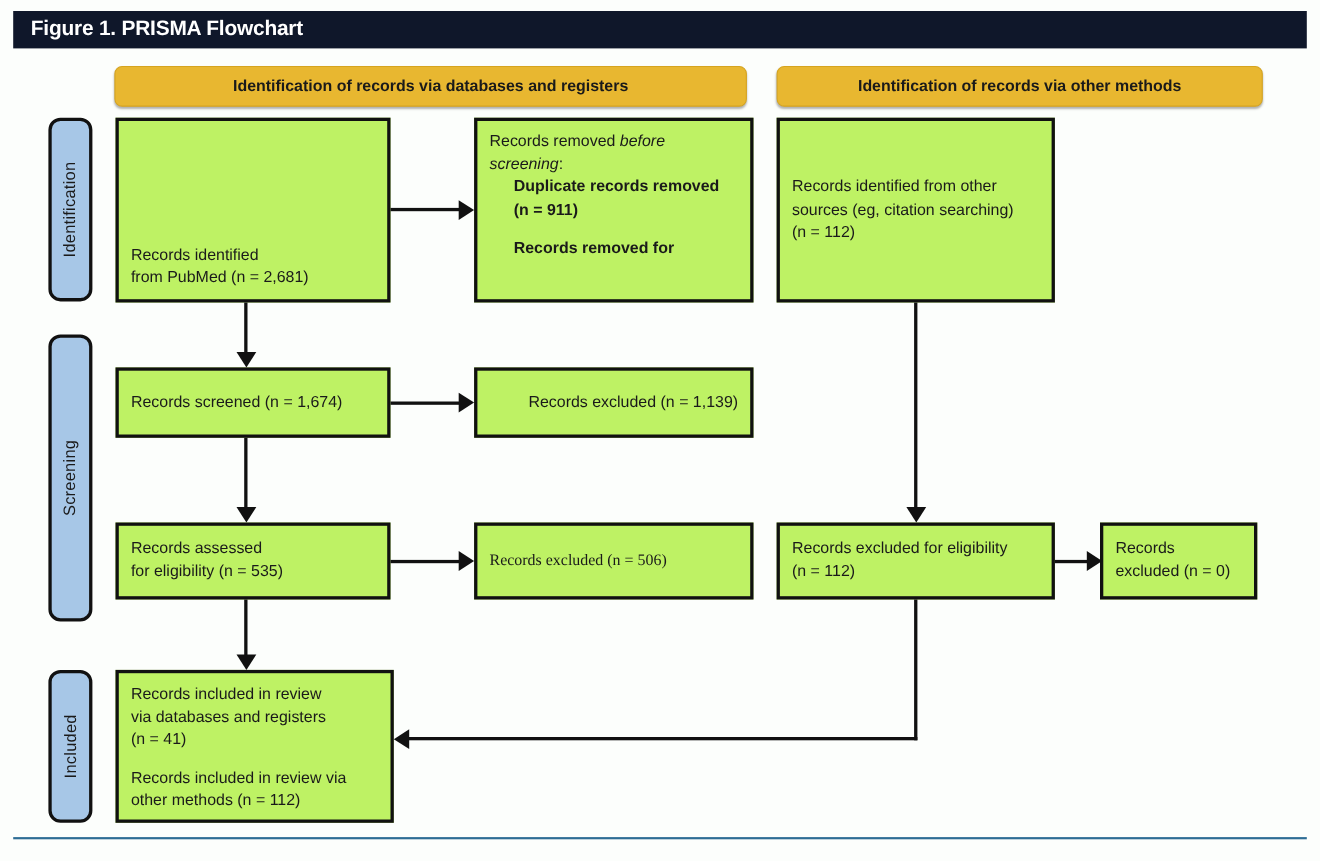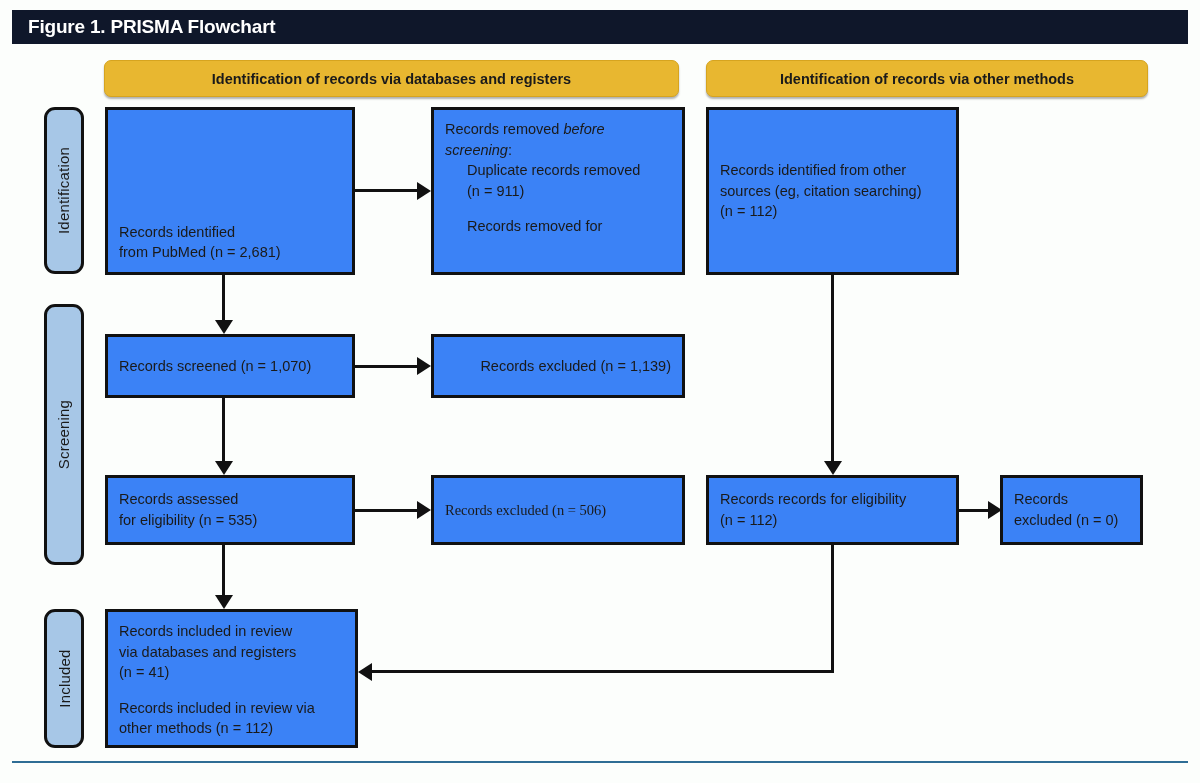--- a/index.html
+++ b/index.html
@@ -70,34 +70,34 @@
     transform: rotate(-90deg);
     white-space: nowrap;
     font-size: 15px;
     color: #1a1a1a;
     letter-spacing: 0.2px;
   }
 
   
   .box {
     position: absolute;
-    background: #3b82f6;
+    background: #bef264;
     border: 3px solid #111111;
     box-sizing: border-box;
     color: #1a1a1a;
     font-size: 14.5px;
     line-height: 1.42;
     padding: 9px 11px;
     display: flex;
     flex-direction: column;
     justify-content: center;
   }
   .box.align-top { justify-content: flex-start; }
   .box .line { white-space: pre-wrap; }
-  .box .line.indent { padding-left: 22px; }
+  .box .line.indent { padding-left: 22px; font-weight: bold; }
   .box .line.gap { margin-top: 15px; }
   .box .line i { font-style: italic; }
 
   
   .conn-v, .conn-h {
     position: absolute;
     background: #111111;
   }
   .conn-v { width: 3px; }
   .conn-h { height: 3px; }
@@ -175,38 +175,38 @@
     <div class="line indent gap">Records removed for</div>
   </div>
 
   <div class="box" style="left:706px; top:107px; width:253px; height:168px;">
     <div class="line">Records identified from other</div>
     <div class="line">sources (eg, citation searching)</div>
     <div class="line">(n = 112)</div>
   </div>
 
   <div class="box" style="left:105px; top:334px; width:250px; height:64px;">
-    <div class="line">Records screened (n = 1,070)</div>
+    <div class="line">Records screened (n = 1,674)</div>
   </div>
 
   <div class="box" style="left:431px; top:334px; width:254px; height:64px;text-align:right;">
     <div class="line">Records excluded (n = 1,139)</div>
   </div>
 
   <div class="box" style="left:105px; top:475px; width:250px; height:70px;">
     <div class="line">Records assessed</div>
     <div class="line">for eligibility (n = 535)</div>
   </div>
 
   <div class="box" style="left:431px; top:475px; width:254px; height:70px;font-family:Liberation Serif, serif;">
     <div class="line">Records excluded (n = 506)</div>
   </div>
 
   <div class="box" style="left:706px; top:475px; width:253px; height:70px;">
-    <div class="line">Records records for eligibility</div>
+    <div class="line">Records excluded for eligibility</div>
     <div class="line">(n = 112)</div>
   </div>
 
   <div class="box" style="left:1000px; top:475px; width:143px; height:70px;">
     <div class="line">Records</div>
     <div class="line">excluded (n = 0)</div>
   </div>
 
   <div class="box align-top" style="left:105px; top:609px; width:253px; height:139px;">
     <div class="line">Records included in review</div>

